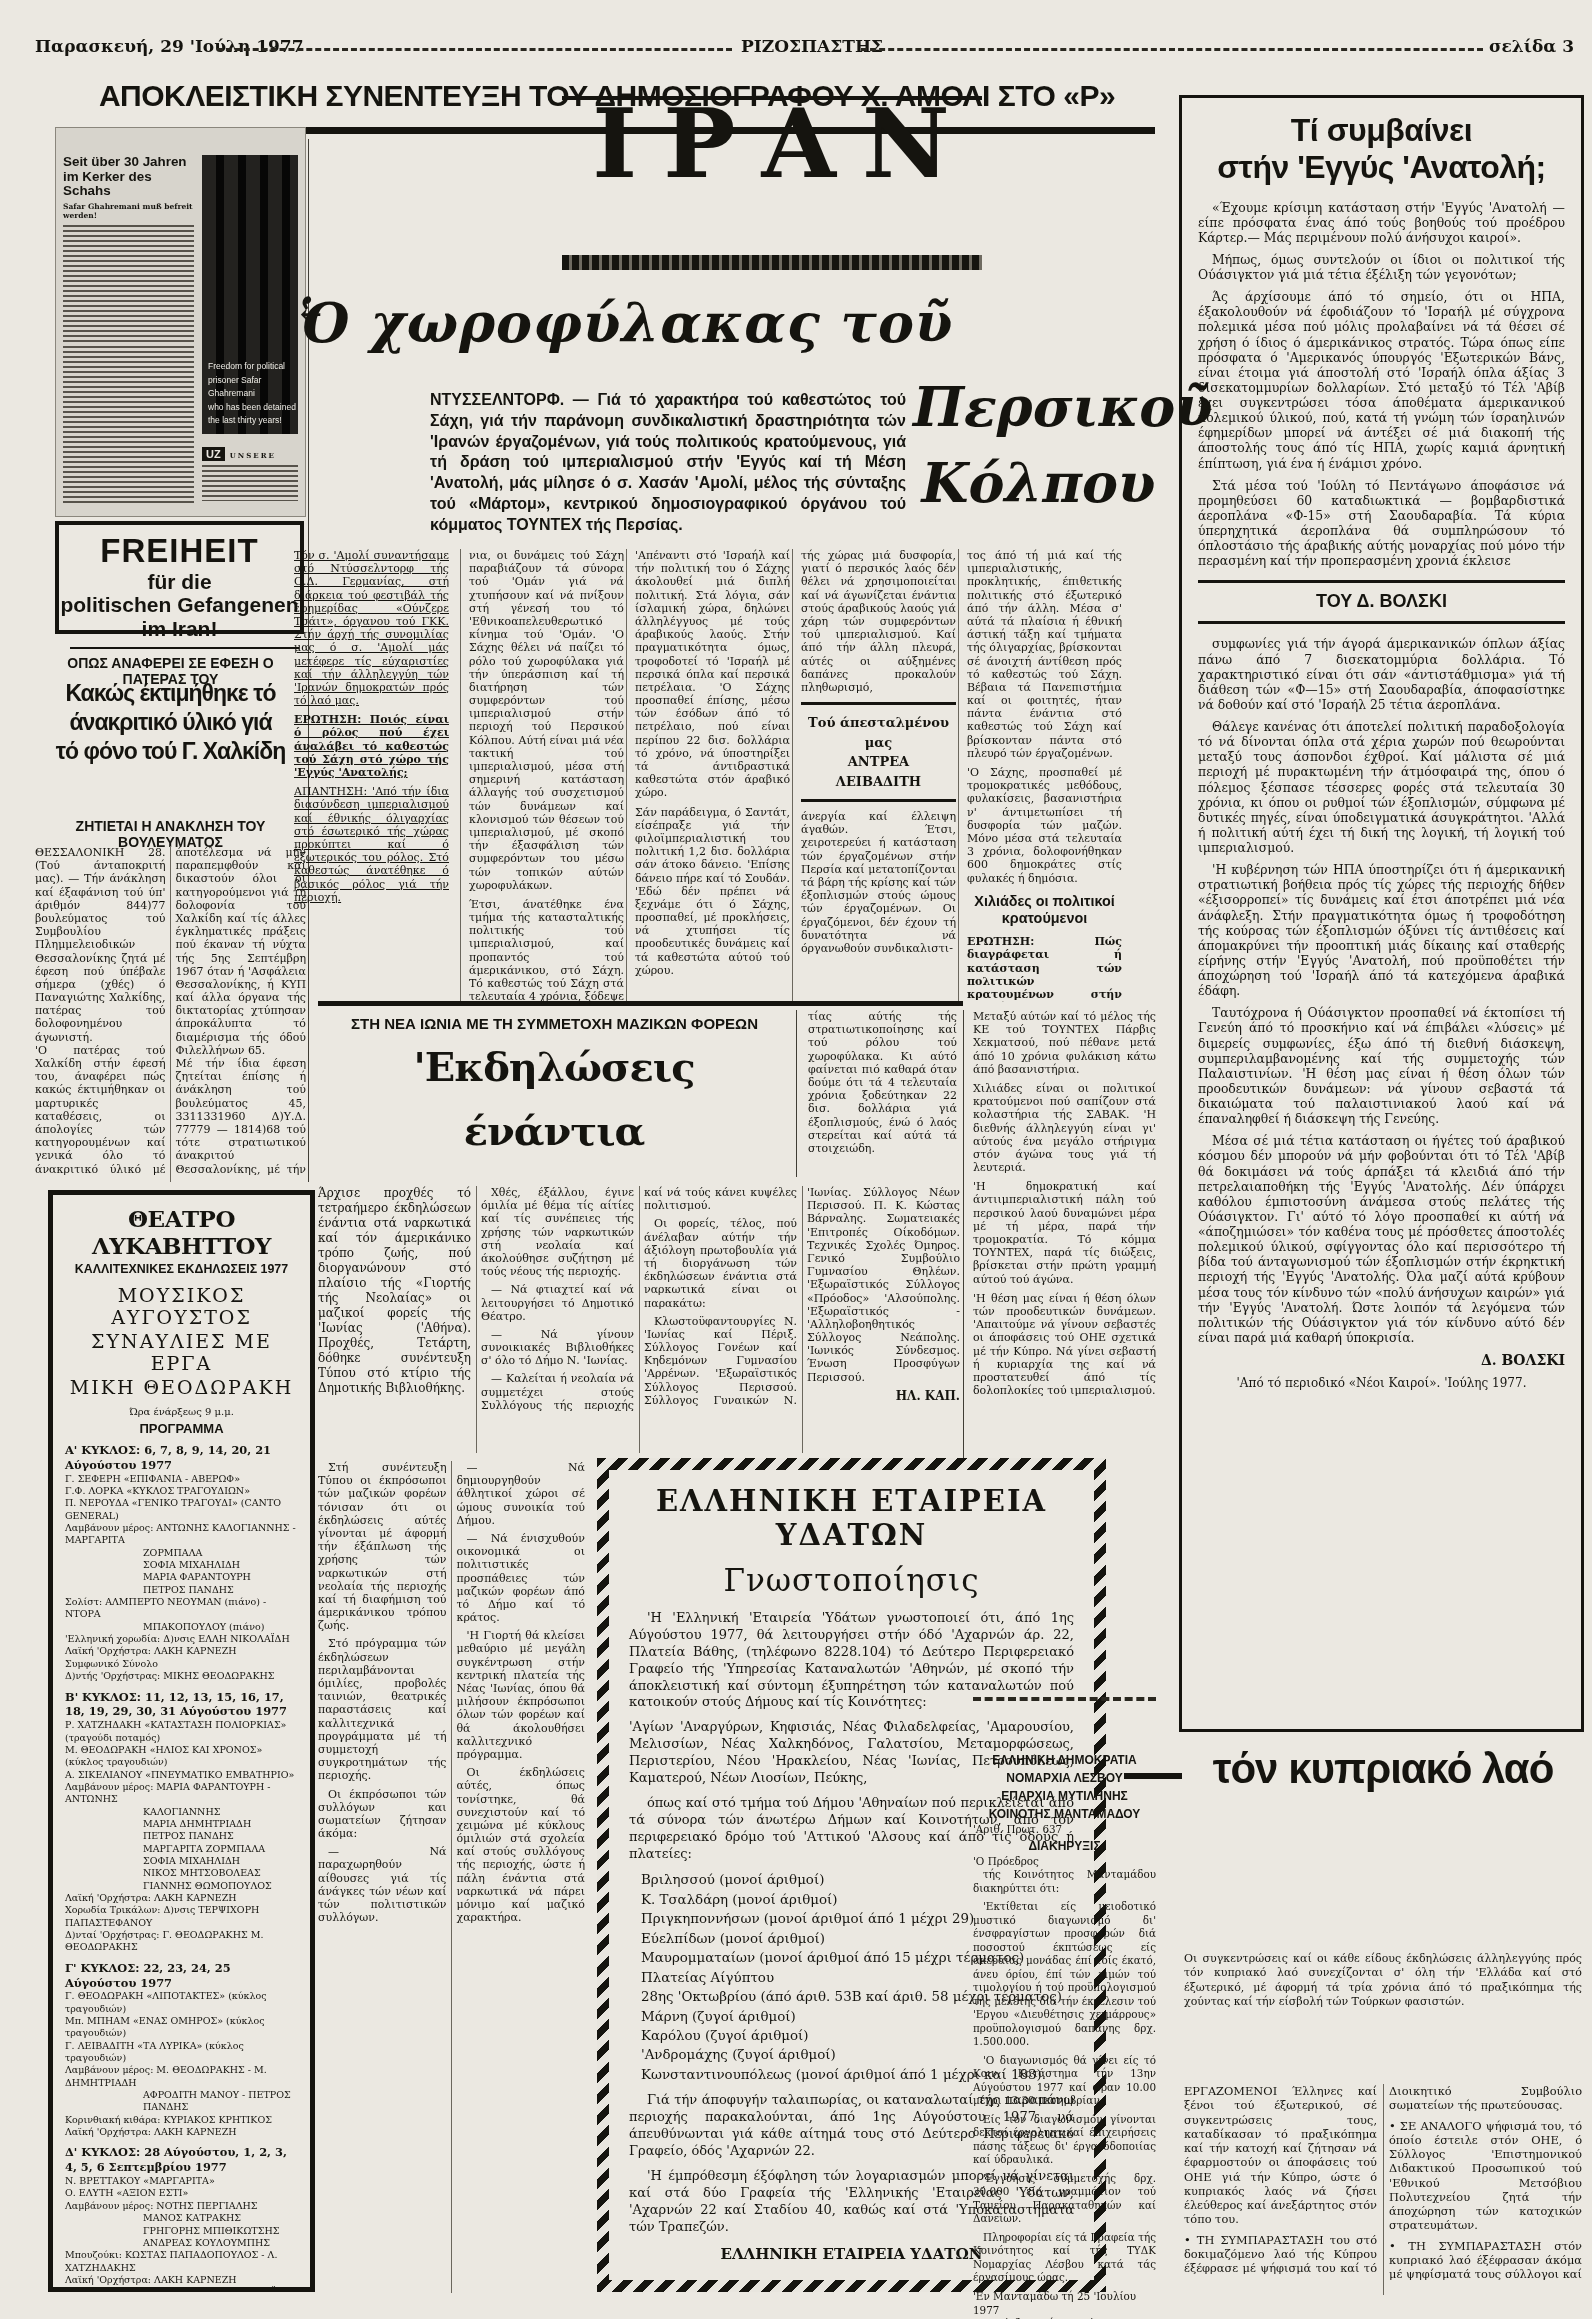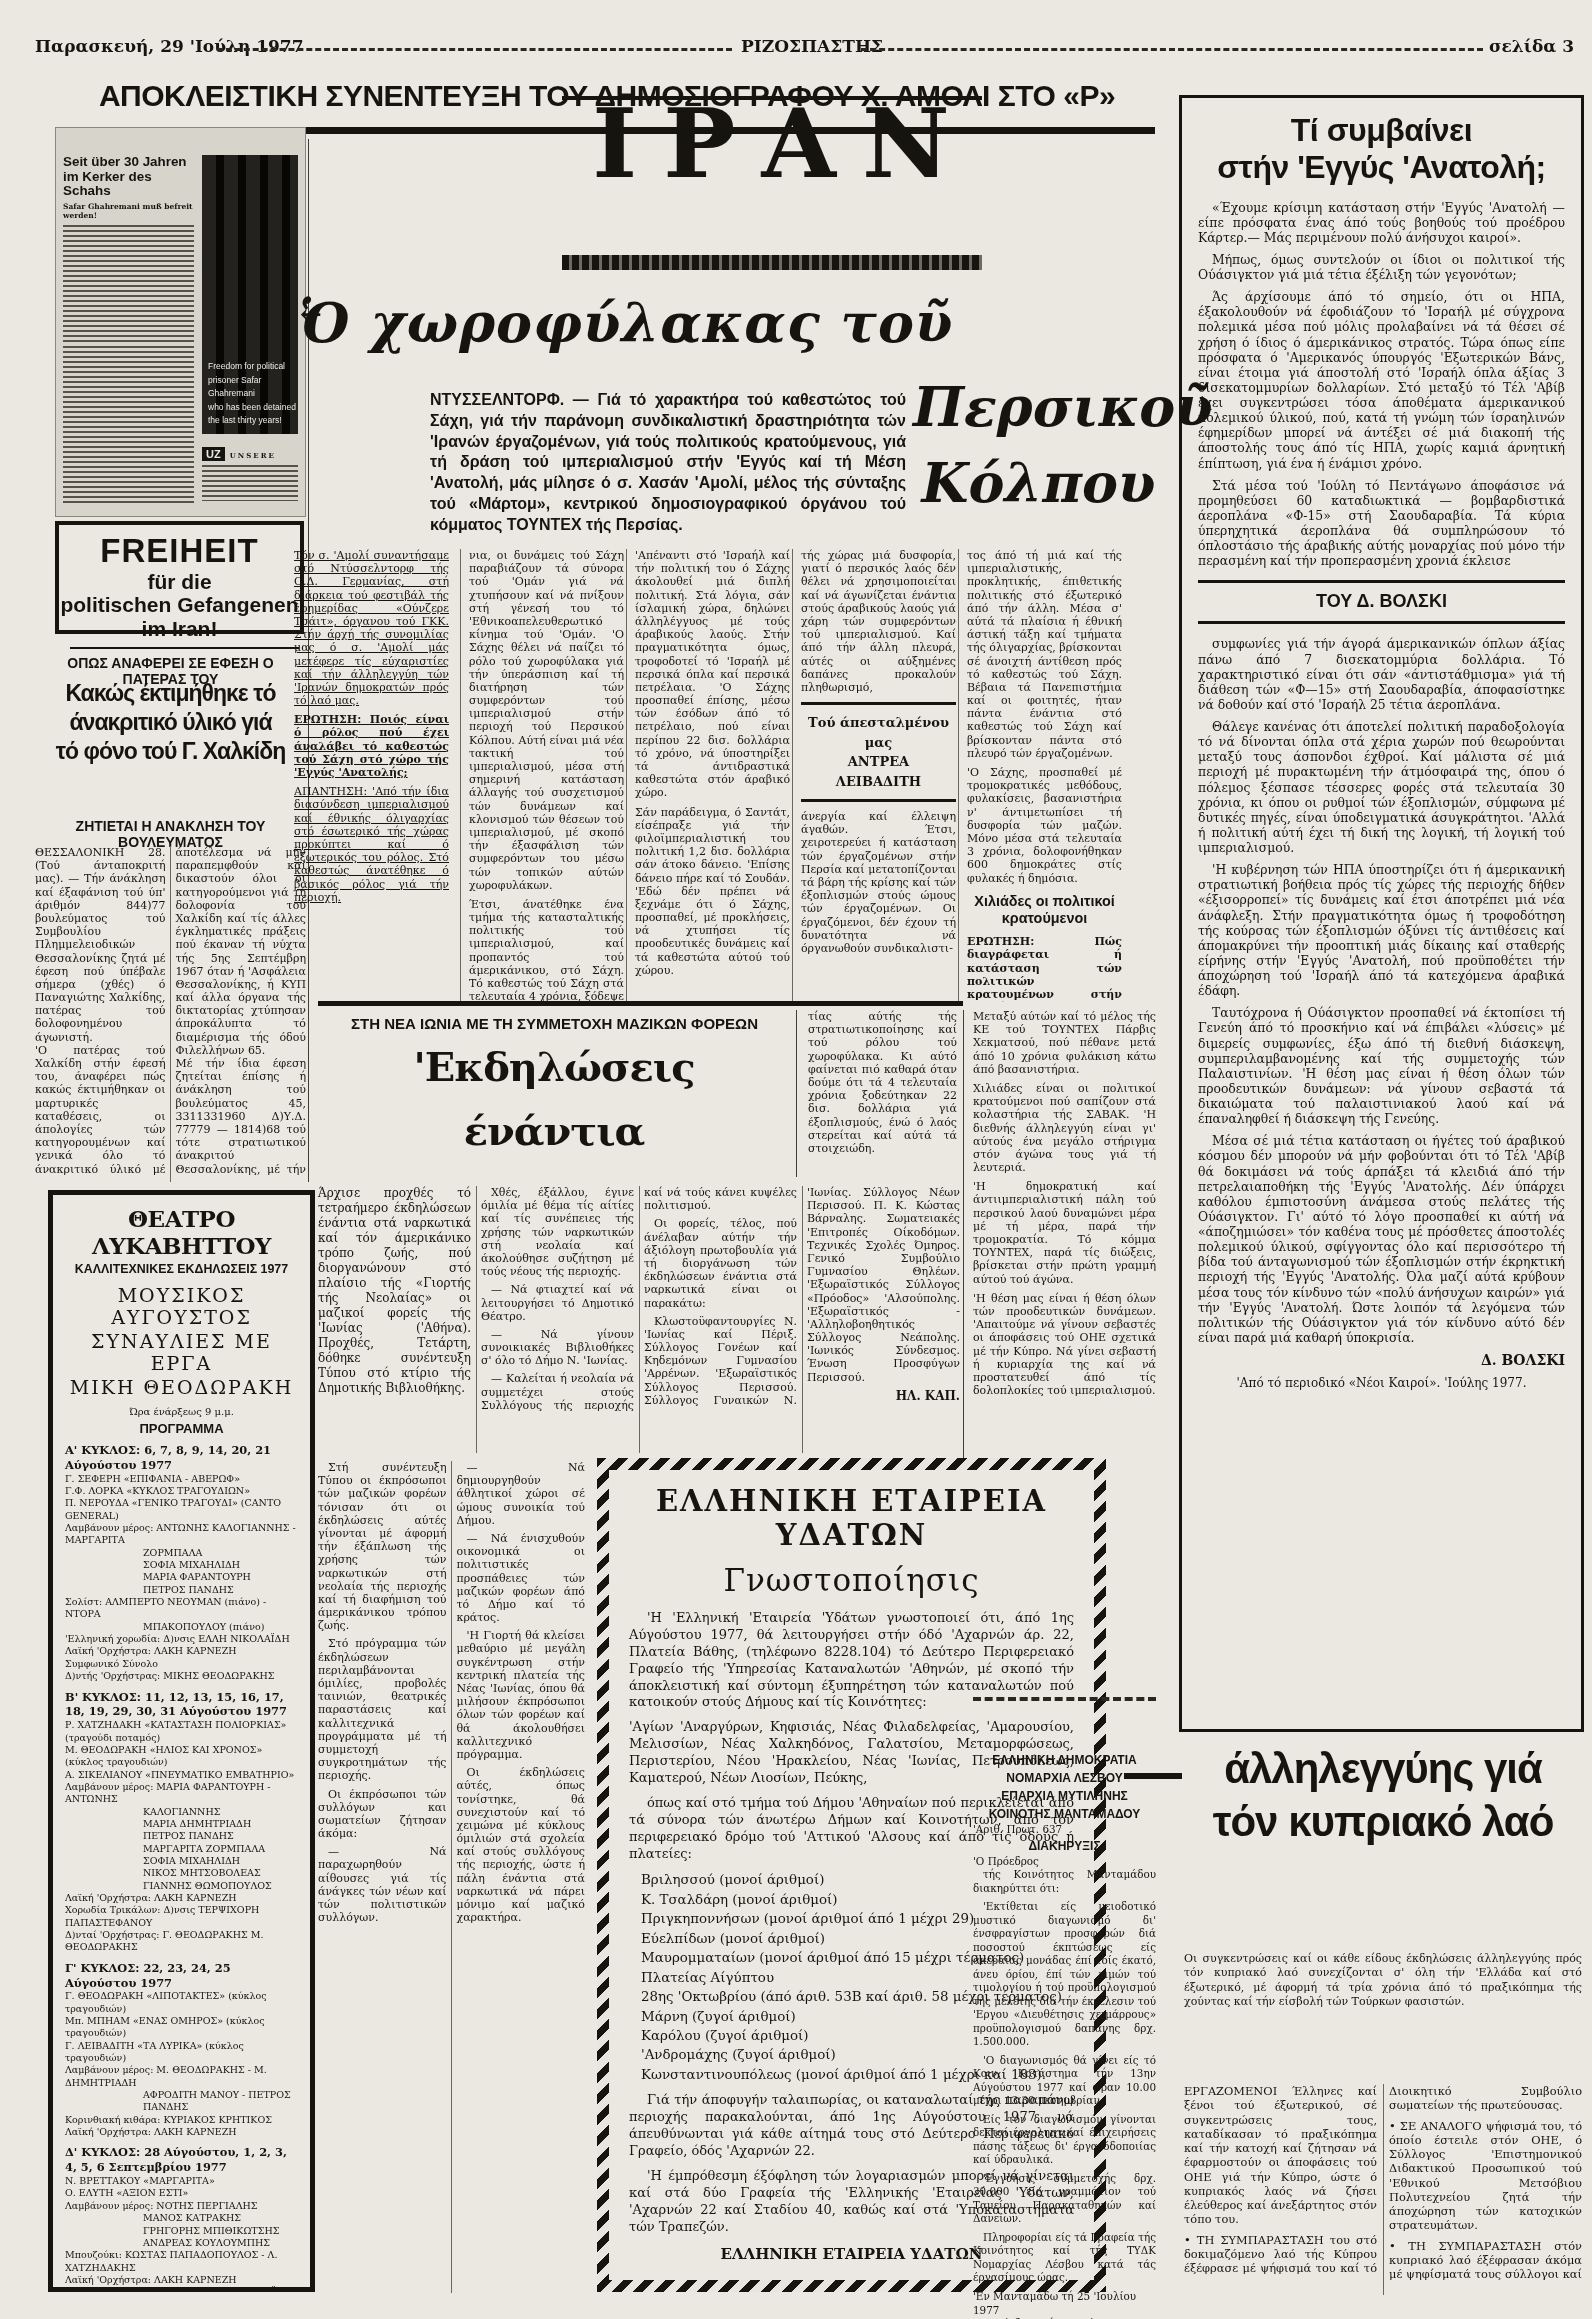--- a/index.html
+++ b/index.html
@@ -361,21 +361,20 @@
         <div>'Η κυβέρνηση τών ΗΠΑ ύποστηρίζει ότι ή άμερικανική στρατιωτική βοήθεια πρός τίς χώρες τής περιοχής δήθεν «έξισορροπεί» τίς δυνάμεις καί έτσι άποτρέπει μιά νέα άνάφλεξη. Στήν πραγματικότητα όμως ή τροφοδότηση τής κούρσας τών έξοπλισμών όξύνει τίς άντιθέσεις καί άπομακρύνει τήν προοπτική μιάς δίκαιης καί σταθερής είρήνης στήν 'Εγγύς 'Ανατολή, πού προϋποθέτει τήν άποχώρηση τού 'Ισραήλ άπό τά κατεχόμενα άραβικά έδάφη.</div>
         <div>Ταυτόχρονα ή Ούάσιγκτον προσπαθεί νά έκτοπίσει τή Γενεύη άπό τό προσκήνιο καί νά έπιβάλει «λύσεις» μέ διμερείς συμφωνίες, έξω άπό τή διεθνή διάσκεψη, συμπεριλαμβανομένης καί τής συμμετοχής τών Παλαιστινίων. 'Η θέση μας είναι ή θέση όλων τών προοδευτικών δυνάμεων: νά γίνουν σεβαστά τά δικαιώματα τού παλαιστινιακού λαού καί νά έπαναληφθεί ή διάσκεψη τής Γενεύης.</div>
         <div>Μέσα σέ μιά τέτια κατάσταση οι ήγέτες τού άραβικού κόσμου δέν μπορούν νά μήν φοβούνται ότι τό Τέλ 'Αβίβ θά δοκιμάσει νά τούς άρπάξει τά κλειδιά άπό τήν πετρελαιαποθήκη τής 'Εγγύς 'Ανατολής. Δέν ύπάρχει καθόλου έμπιστοσύνη άνάμεσα στούς πελάτες τής Ούάσιγκτον. Γι' αύτό τό λόγο προσπαθεί κι αύτή νά «άποζημιώσει» τόν καθένα τους μέ πρόσθετες άποστολές πολεμικού ύλικού, σφίγγοντας όλο καί περισσότερο τή βίδα τού άνταγωνισμού τών έξοπλισμών στήν έκρηκτική περιοχή τής 'Εγγύς 'Ανατολής. Όλα μαζί αύτά κρύβουν μέσα τους τόν κίνδυνο τών «πολύ άνήσυχων καιρών» γιά τήν 'Εγγύς 'Ανατολή. Ώστε λοιπόν τά λεγόμενα τών πολιτικών τής Ούάσιγκτον γιά τόν κίνδυνο αύτό δέν είναι παρά μιά καθαρή ύποκρισία.</div>
         <div class="vsig">Δ. ΒΟΛΣΚΙ</div>
         <div class="vsrc">'Από τό περιοδικό «Νέοι Καιροί». 'Ιούλης 1977.</div>
       </div>
   </div>
 
   <div class="abs rule" style="left:1124px;top:1773px;width:58px;height:6px;"></div>
   <div class="abs" style="left:1179px;top:1743px;width:408px;">
-    <div class="cyp-head">άλληλεγγύης γιά</div>
     <div class="cyp-head">τόν κυπριακό λαό</div>
   </div>
   <div class="abs cyp-lead clip" style="left:1184px;top:1952px;width:398px;height:125px;">Οι συγκεντρώσεις καί οι κάθε είδους έκδηλώσεις άλληλεγγύης πρός τόν κυπριακό λαό συνεχίζονται σ' όλη τήν 'Ελλάδα καί στό έξωτερικό, μέ άφορμή τά τρία χρόνια άπό τό πραξικόπημα τής χούντας καί τήν είσβολή τών Τούρκων φασιστών.</div>
   <div class="abs cyp-cols clip" style="left:1184px;top:2084px;width:398px;height:211px;">
       <div>ΕΡΓΑΖΟΜΕΝΟΙ Έλληνες καί ξένοι τού έξωτερικού, σέ συγκεντρώσεις τους, καταδίκασαν τό πραξικόπημα καί τήν κατοχή καί ζήτησαν νά έφαρμοστούν οι άποφάσεις τού ΟΗΕ γιά τήν Κύπρο, ώστε ό κυπριακός λαός νά ζήσει έλεύθερος καί άνεξάρτητος στόν τόπο του.</div>
       <div>• ΤΗ ΣΥΜΠΑΡΑΣΤΑΣΗ του στό δοκιμαζόμενο λαό τής Κύπρου έξέφρασε μέ ψήφισμά του καί τό Διοικητικό Συμβούλιο σωματείων τής πρωτεύουσας.</div>
       <div>• ΣΕ ΑΝΑΛΟΓΟ ψήφισμά του, τό όποίο έστειλε στόν ΟΗΕ, ό Σύλλογος 'Επιστημονικού Διδακτικού Προσωπικού τού 'Εθνικού Μετσόβιου Πολυτεχνείου ζητά τήν άποχώρηση τών κατοχικών στρατευμάτων.</div>
       <div>• ΤΗ ΣΥΜΠΑΡΑΣΤΑΣΗ στόν κυπριακό λαό έξέφρασαν άκόμα μέ ψηφίσματά τους σύλλογοι καί σωματεία έργαζομένων άπ' όλη τή χώρα, πού θά συνεχίσουν τίς έκδηλώσεις τό έπόμενο διάστημα.</div>
     </div>
 

